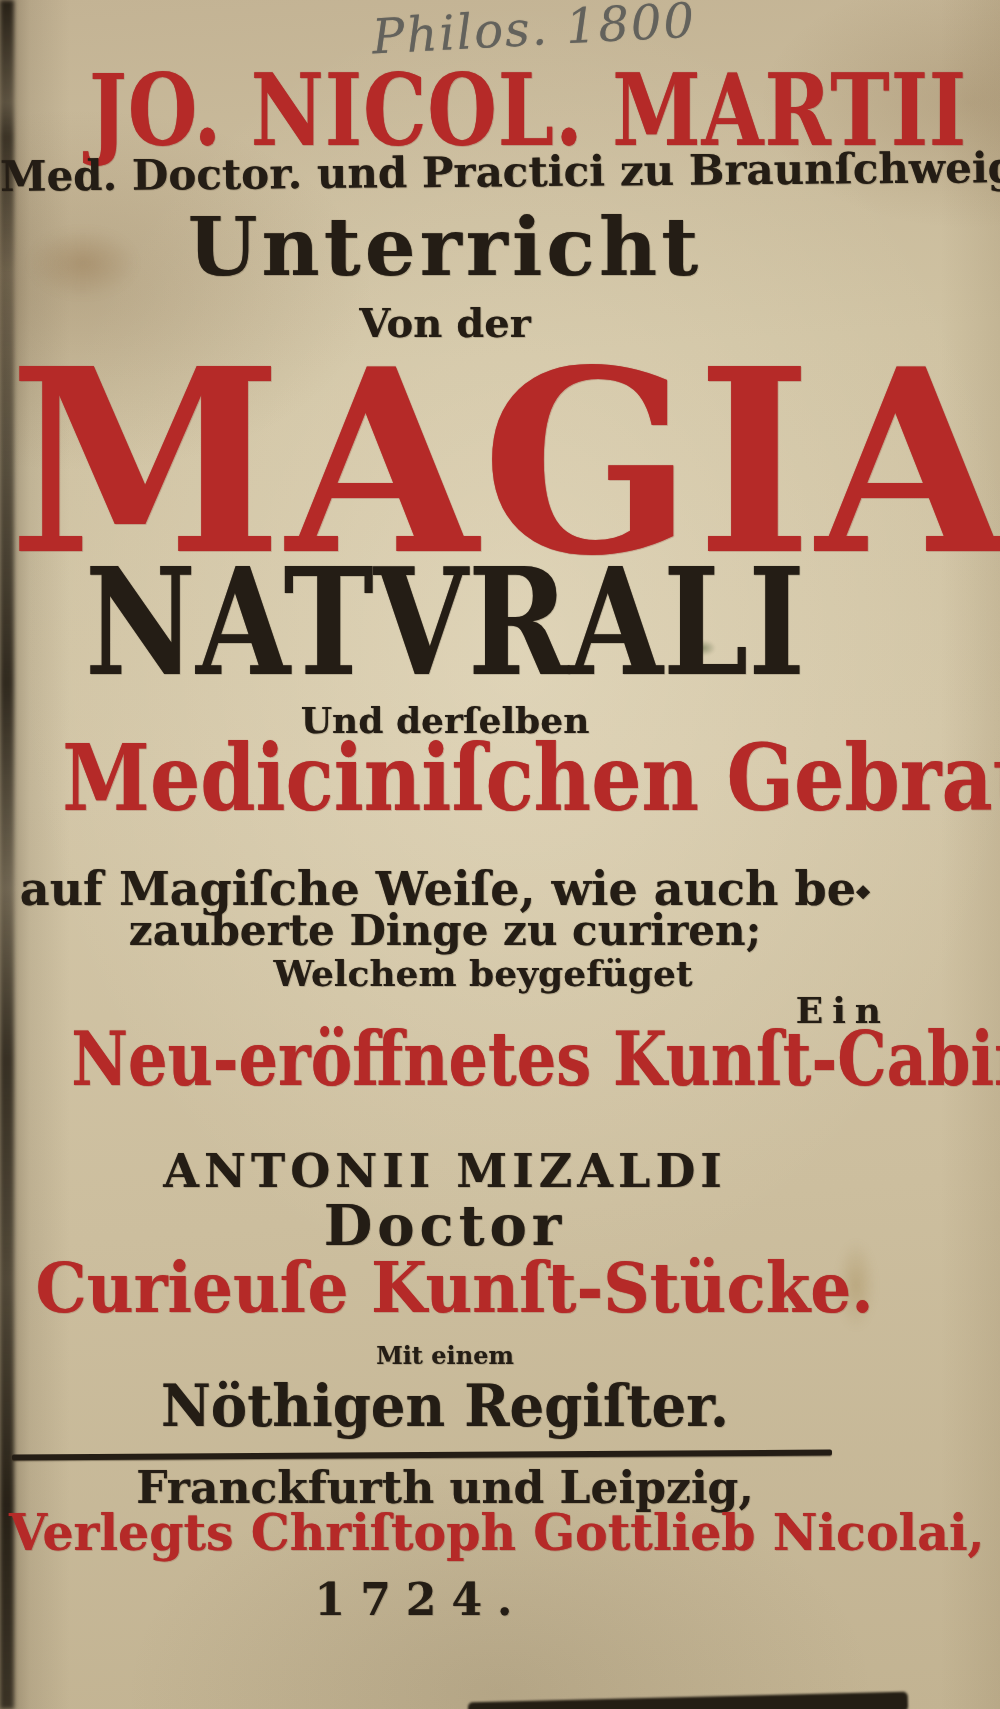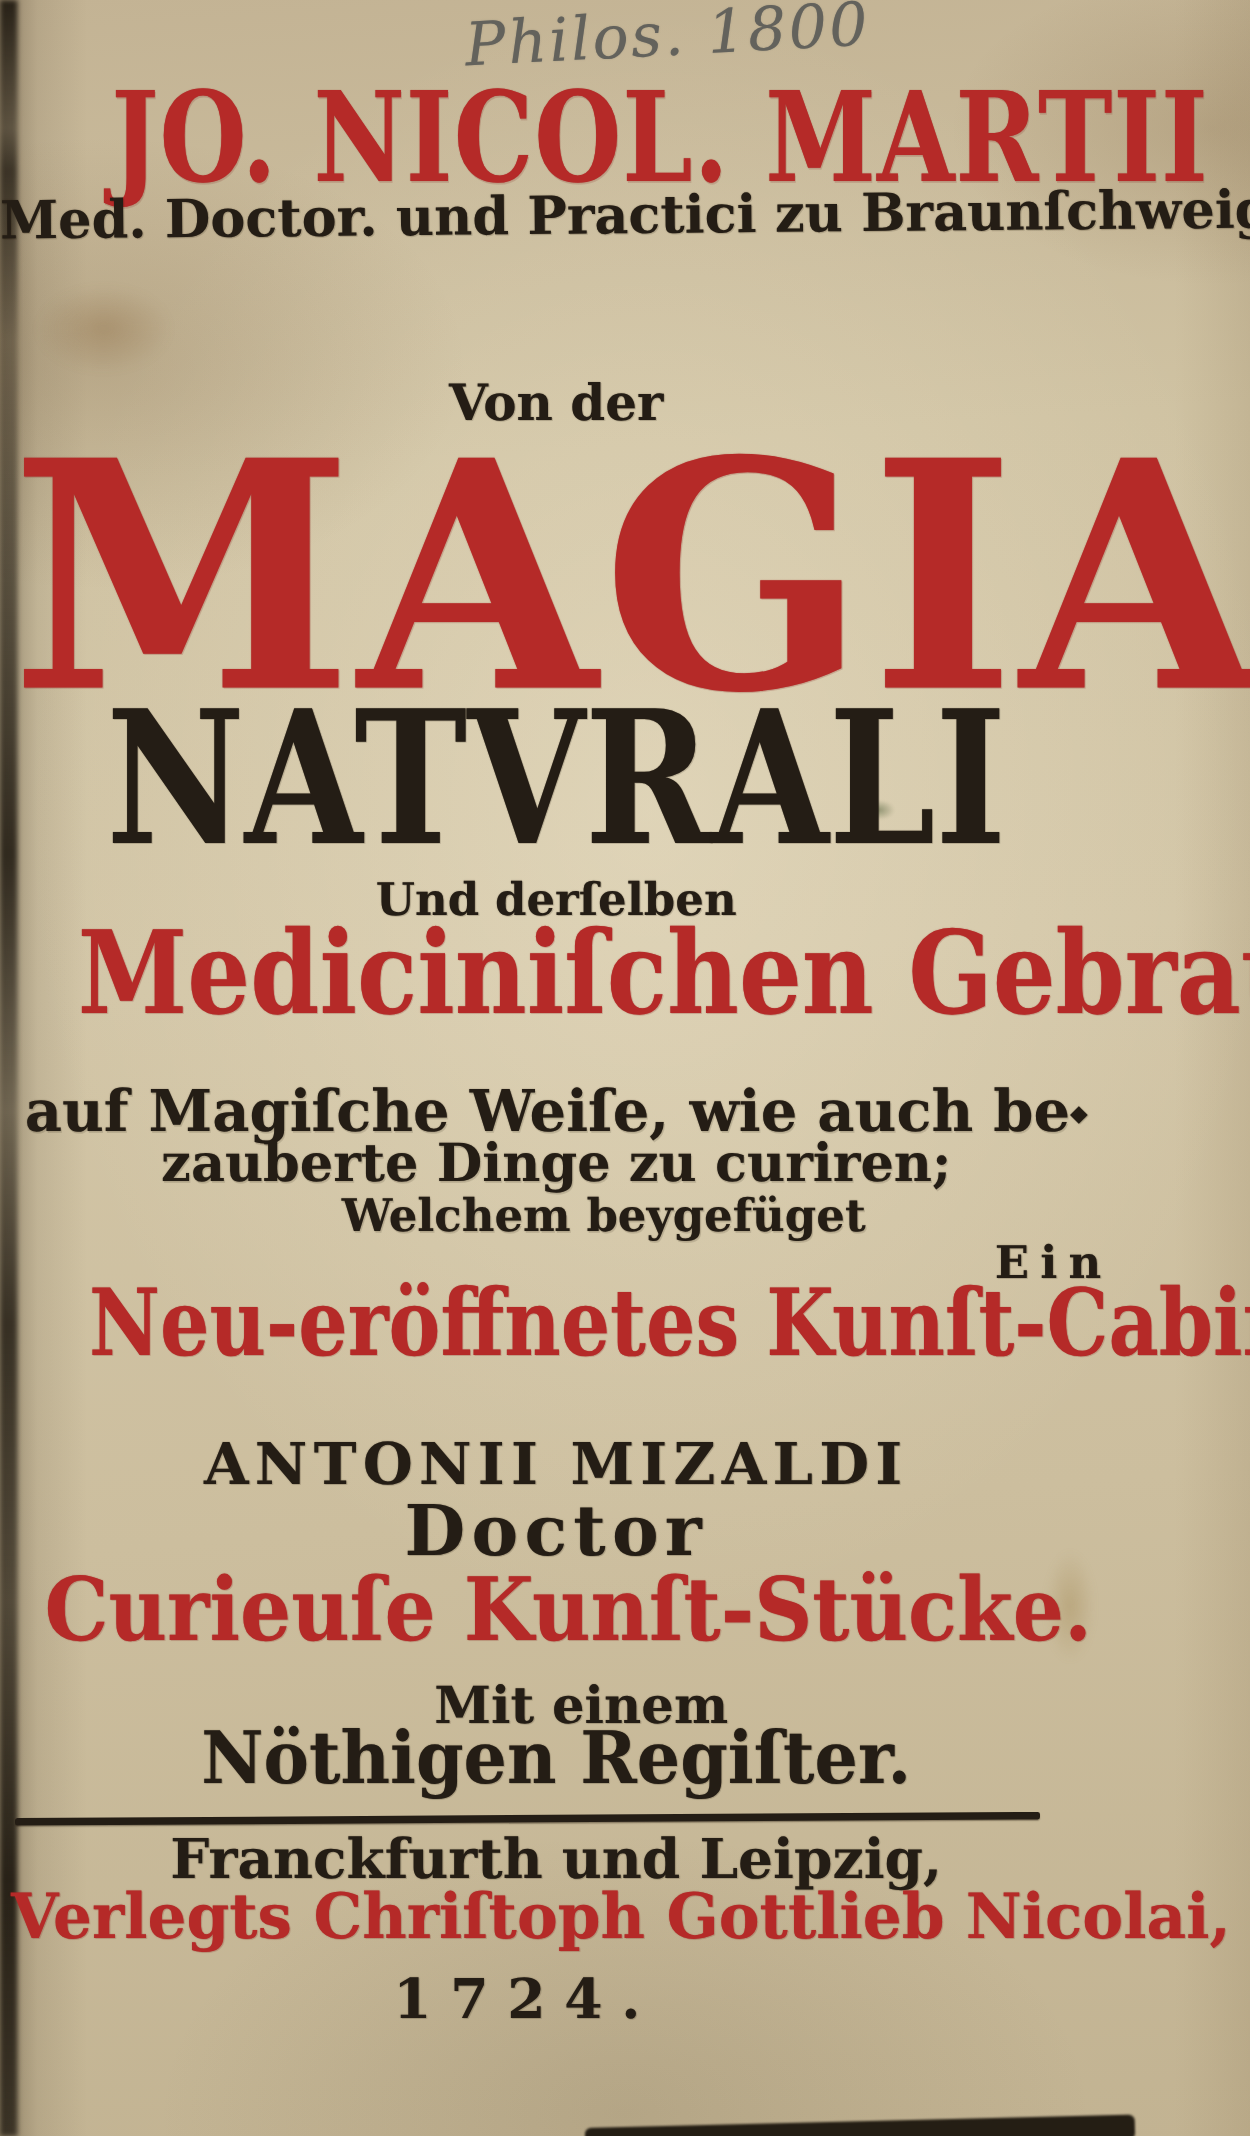--- a/index.html
+++ b/index.html
@@ -71,21 +71,21 @@
   .l-medgeb     {top:732px; font-size:92px; transform:scaleX(.86);}
   .l-desc1      {top:866px; font-size:46px;}
   .l-desc2      {top:910px; font-size:42px;}
   .l-desc3      {top:955px; font-size:36px;padding-left:38px;}
   .l-ein        {top:992px; font-size:36px; letter-spacing:9px;text-align:right;}
   .l-cabinet    {top:1022px;font-size:74px; transform:scaleX(.84);}
   .l-und2       {top:1113px;font-size:32px;}
   .l-mizaldi    {top:1148px;font-size:46px; letter-spacing:5px; font-weight:600;}
   .l-hundert    {top:1197px;font-size:56px; letter-spacing:5px;}
   .l-curieuse   {top:1253px;font-size:70px; transform:scaleX(.92);}
-  .l-miteinem   {top:1344px;font-size:41px;margin-left:20px;}
+  .l-miteinem   {top:1344px;font-size:24px;}
   .l-register   {top:1377px;font-size:58px; transform:scaleX(.94);}
   .l-place      {top:1466px;font-size:44px;}
   .l-publisher  {top:1508px;font-size:50px; transform:scaleX(.98); filter:blur(.4px);}
   .l-year       {top:1578px;font-size:44px; letter-spacing:15px; left:-24px;}
 </style>
 </head>
 <body>
 
 <div class="paper"></div>
 <div class="stain-a"></div>
@@ -94,20 +94,21 @@
 <div class="gutter"></div>
 
 <div class="content">
 
   <div class="line hand l-hand">Philos. 1800</div>
 
   <div class="line roman red l-author">JO. NICOL. MARTII</div>
 
   <div class="line fraktur l-authtitle">Med. Doctor. und Practici zu Braunſchweig</div>
 
+  <div class="line fraktur l-heading">Unterricht</div>
 
   <div class="line fraktur l-vonder">Von der</div>
 
   <div class="line roman red l-magia">MAGIA</div>
 
   <div class="line roman l-natvrali">NATVRALI</div>
 
   <div class="line fraktur l-undders">Und derſelben</div>
 
   <div class="line fraktur red l-medgeb">Mediciniſchen Gebrauch</div>

